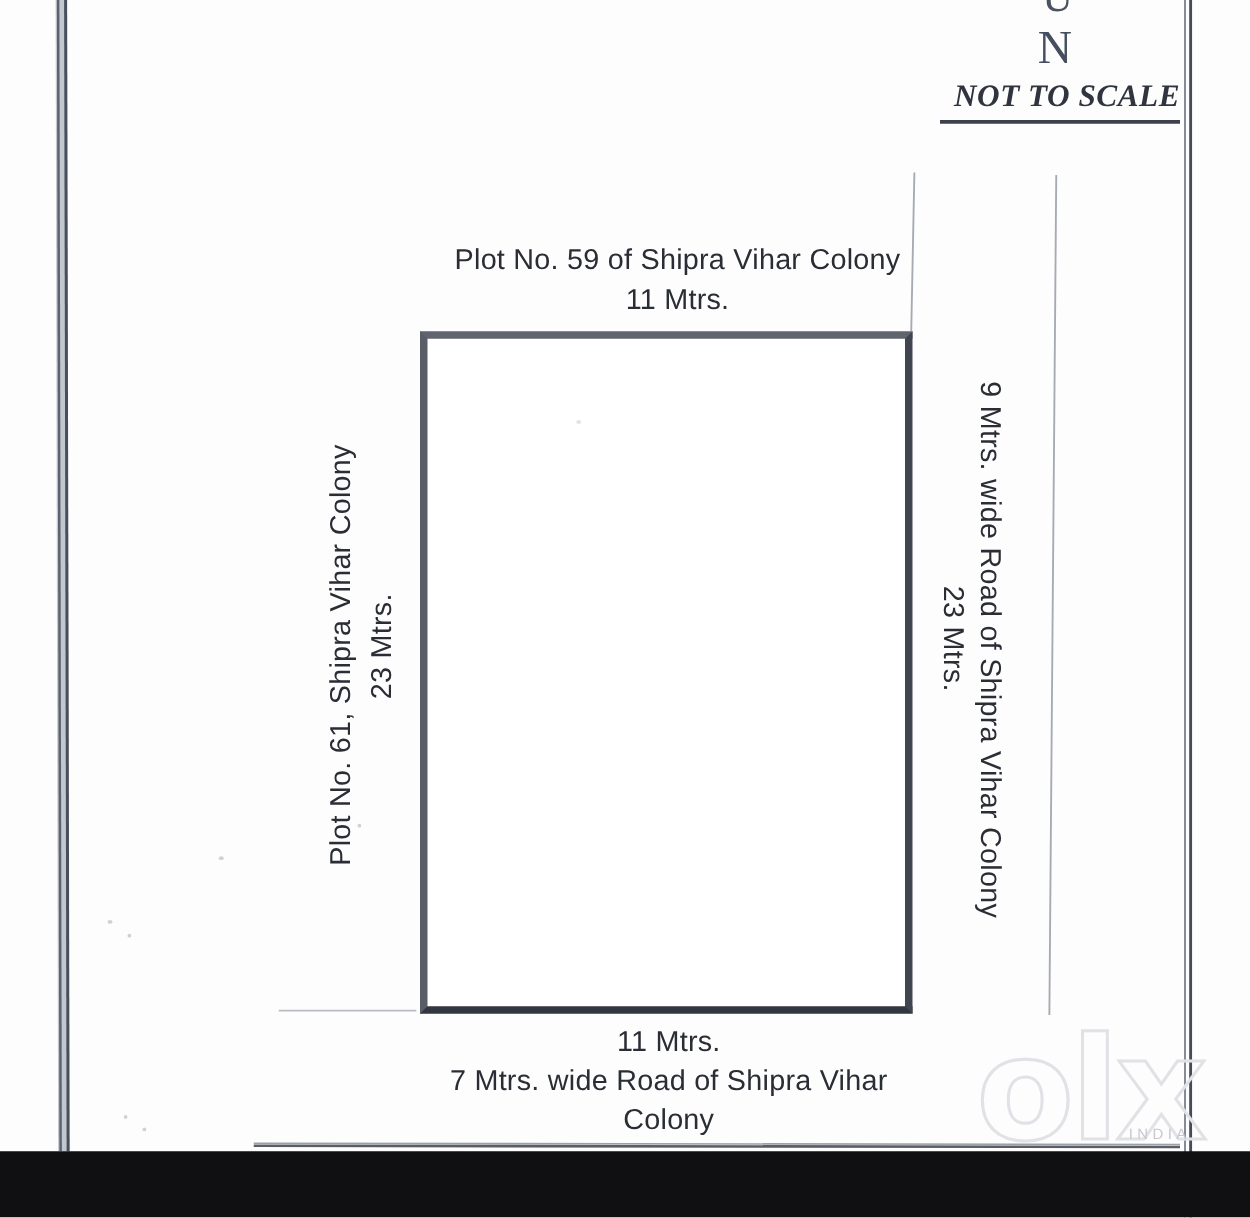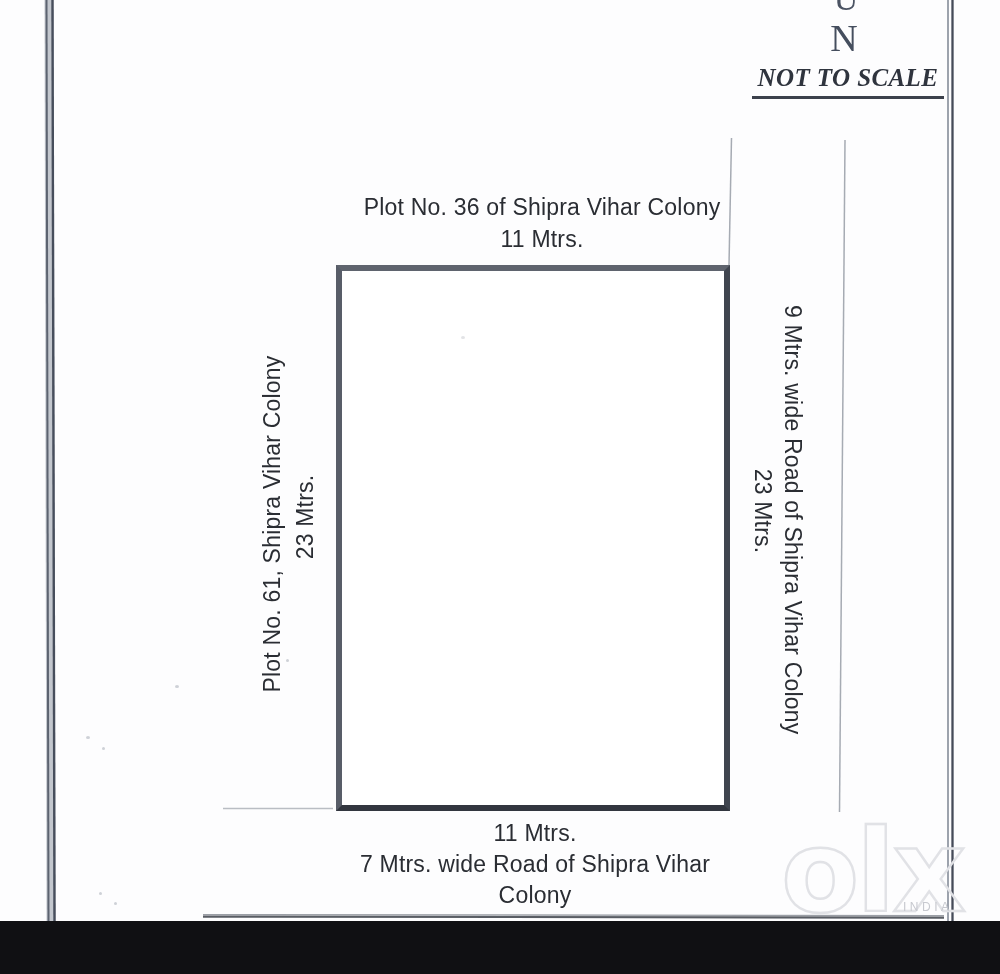--- a/index.html
+++ b/index.html
@@ -17,21 +17,21 @@
   .rot-cw{transform:rotate(90deg);transform-origin:center center;}
   .north-u{
     position:absolute;left:828px;top:-18px;width:36px;text-align:center;
     font-family:"Liberation Serif",serif;font-size:34px;line-height:34px;color:#4b5363;
   }
   .north-n{
     position:absolute;left:822px;top:18px;width:44px;text-align:center;
     font-family:"Liberation Serif",serif;font-size:38px;line-height:40px;color:#454e5e;
   }
   .scale-note{
-    position:absolute;left:752px;top:64px;width:192px;text-align:center;
+    position:absolute;left:752px;top:64px;width:192px;text-align:right;
     font-family:"Liberation Serif",serif;font-style:italic;font-weight:bold;
     font-size:25px;line-height:28px;color:#2f343e;letter-spacing:.4px;
     padding-bottom:4px;border-bottom:3px solid #3c414c;
   }
   .plot-rect{
     position:absolute;left:336px;top:265px;width:394px;height:546px;
     box-sizing:border-box;background:#ffffff;
     border:6px solid #51565f;
     border-top-color:#5f646e;border-left-color:#585d68;
     border-right-color:#40454f;border-bottom-color:#32363f;
@@ -65,21 +65,21 @@
 
     <line x1="203" y1="914.6" x2="944" y2="915.6" stroke="#9b9fa6" stroke-width="1.3"></line>
     <line x1="203" y1="916.6" x2="944" y2="917.6" stroke="#595d64" stroke-width="2.1"></line>
   </svg>
 
   <div class="north-u">U</div>
   <div class="north-n">N</div>
 
   <div class="scale-note">NOT TO SCALE</div>
 
-  <div class="lbl" style="left:292px;top:194px;width:500px;">Plot No. 36 of Shipra Vihar Colony</div>
+  <div class="lbl" style="left:292px;top:194px;width:500px;">Plot No. 59 of Shipra Vihar Colony</div>
   <div class="lbl" style="left:292px;top:226px;width:500px;">11 Mtrs.</div>
 
   <div class="plot-rect"></div>
 
   <div class="lbl rot-ccw" style="left:102px;top:511px;width:340px;">Plot No. 61, Shipra Vihar Colony</div>
   <div class="lbl rot-ccw" style="left:255px;top:504px;width:100px;">23 Mtrs.</div>
 
   <div class="lbl rot-cw" style="left:588px;top:497px;width:410px;">9 Mtrs. wide Road of Shipra Vihar Colony</div>
   <div class="lbl rot-cw" style="left:713px;top:498px;width:100px;">23 Mtrs.</div>
 

